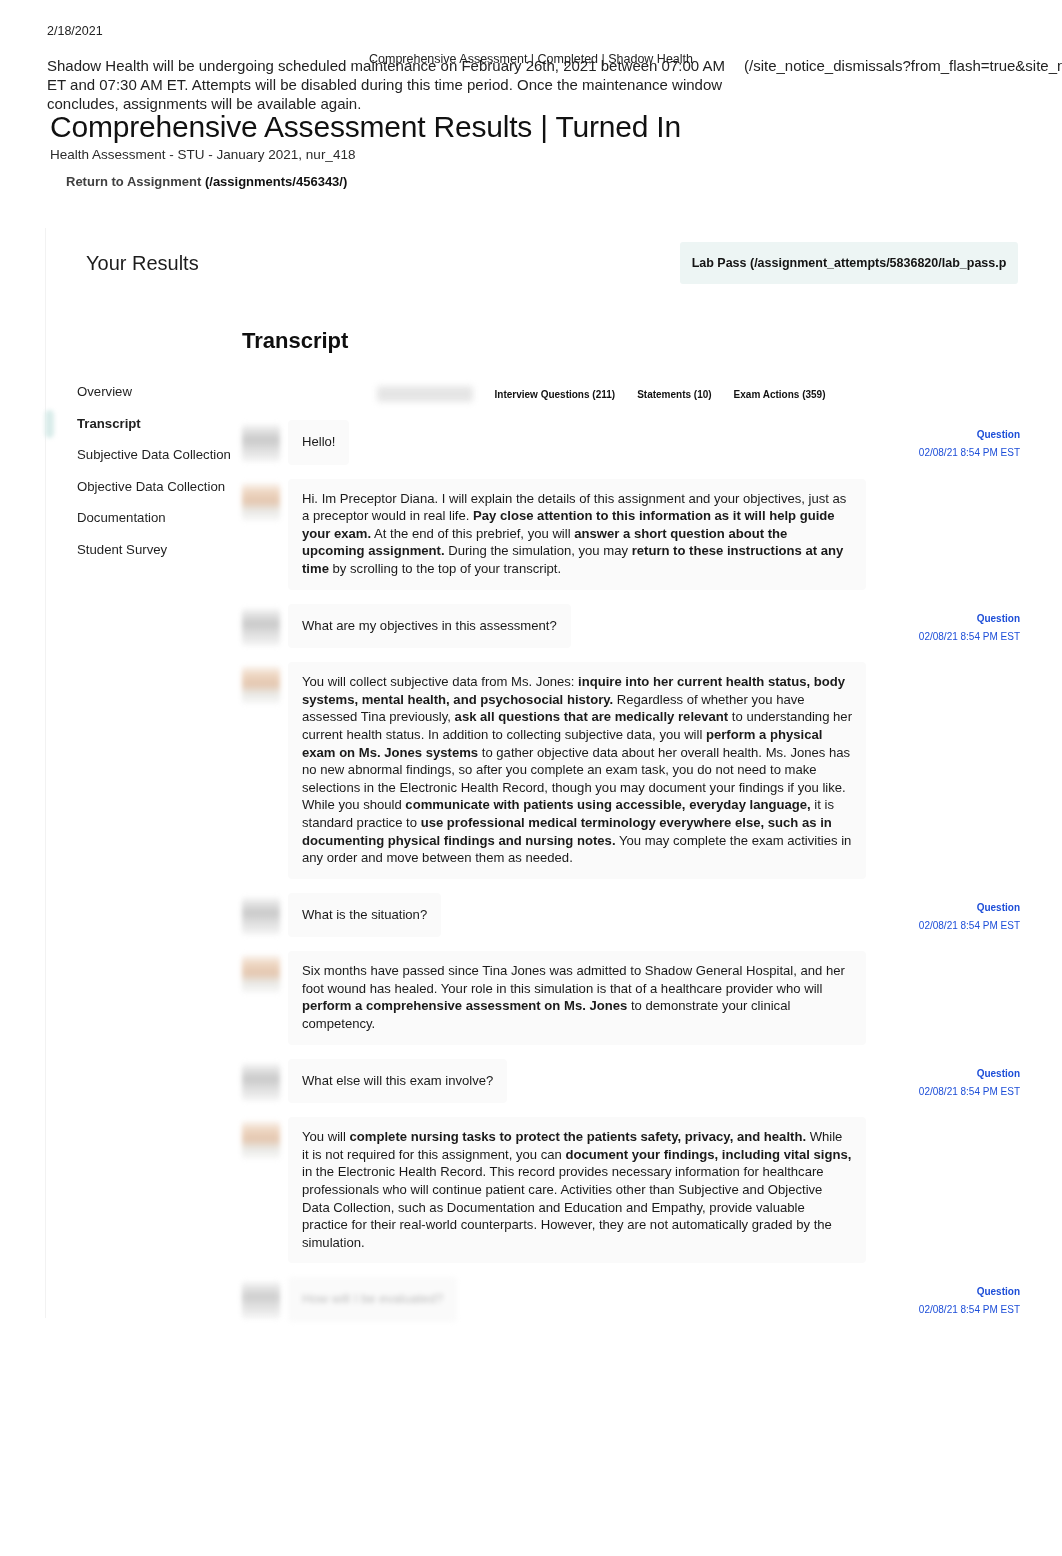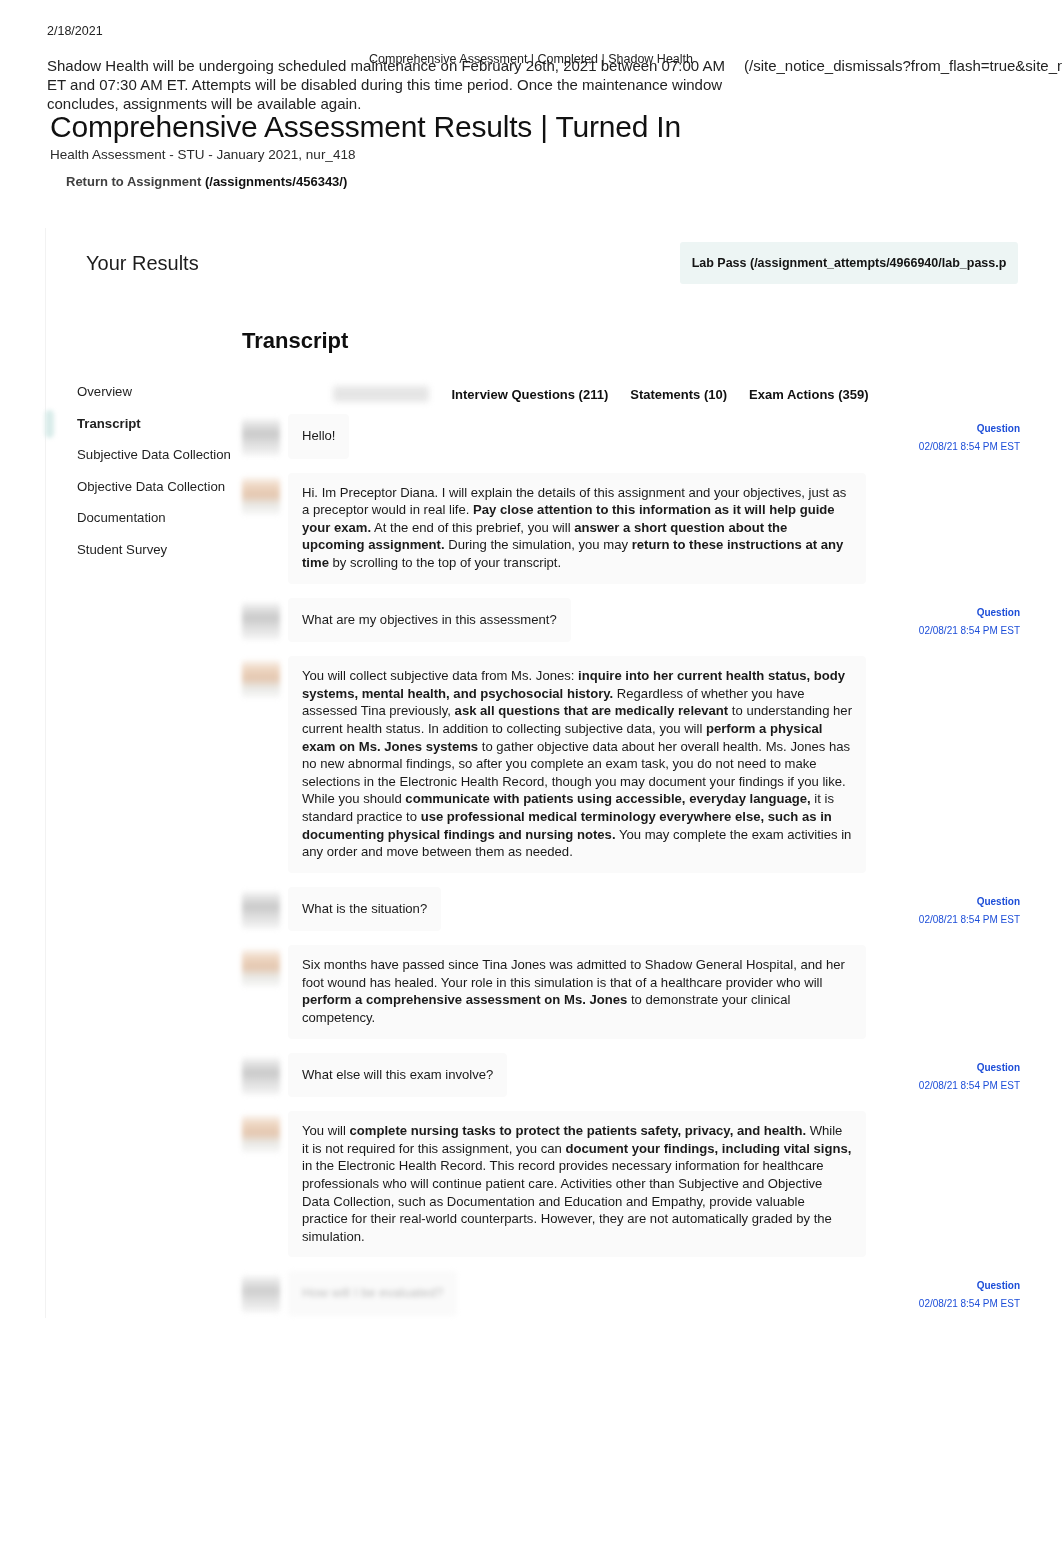--- a/index.html
+++ b/index.html
@@ -215,30 +215,31 @@
   }
   .filter-ghost {
     width: 96px;
     height: 16px;
     border-radius: 3px;
     background: #e3e3e3;
     filter: blur(3px);
     opacity: .9;
   }
   .filter-tab {
-    font-size: 13px;
+    font-size: 10px;
     font-weight: bold;
     color: #111;
     cursor: pointer;
     white-space: nowrap;
   }
 
   
   .chat {
     position: relative;
+    margin-top: 6px;
   }
   .msg-row {
     position: relative;
     display: flex;
     align-items: flex-start;
     margin-bottom: 14px;
   }
   .avatar {
     flex: 0 0 38px;
     width: 38px;
@@ -309,21 +310,21 @@
 <h1 class="page-title">Comprehensive Assessment Results | Turned In</h1>
 <div class="page-subtitle">Health Assessment - STU - January 2021, nur_418</div>
 <div class="return-link-row">
   <a class="return-link" href="#">Return to Assignment</a><span> </span><span class="return-link-url">(/assignments/456343/)</span>
 </div>
 
 <div class="results-card">
 
   <div class="results-header">
     <h2 class="results-title">Your Results</h2>
-    <button class="lab-pass-btn">Lab Pass (/assignment_attempts/4966940/lab_pass.p</button>
+    <button class="lab-pass-btn">Lab Pass (/assignment_attempts/5836820/lab_pass.p</button>
   </div>
 
   <div class="results-body">
 
     <nav class="sidebar" id="sidebar-nav">
         <div class="nav-item"><span>Overview</span></div>
         <div class="nav-item active"><span>Transcript</span></div>
         <div class="nav-item"><span>Subjective Data Collection</span></div>
         <div class="nav-item"><span>Objective Data Collection</span></div>
         <div class="nav-item"><span>Documentation</span></div>

